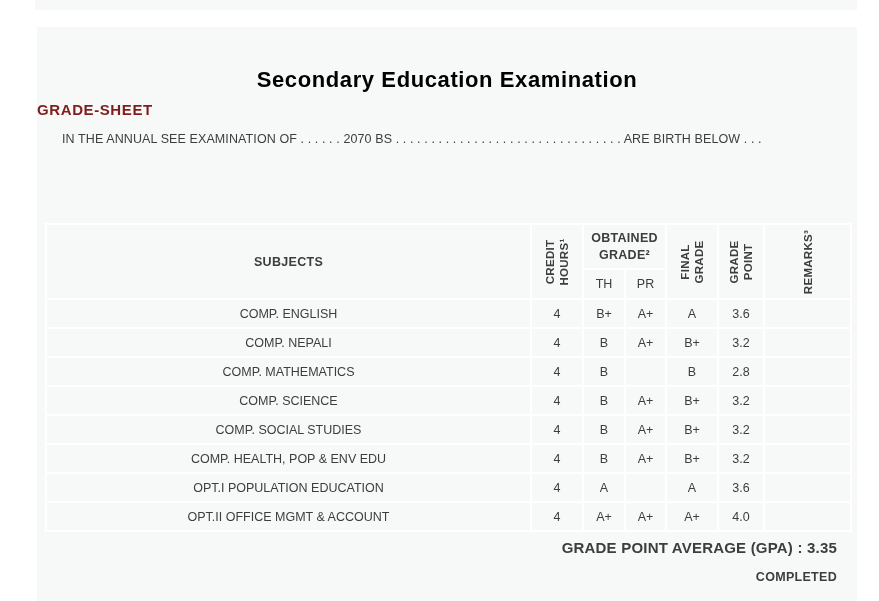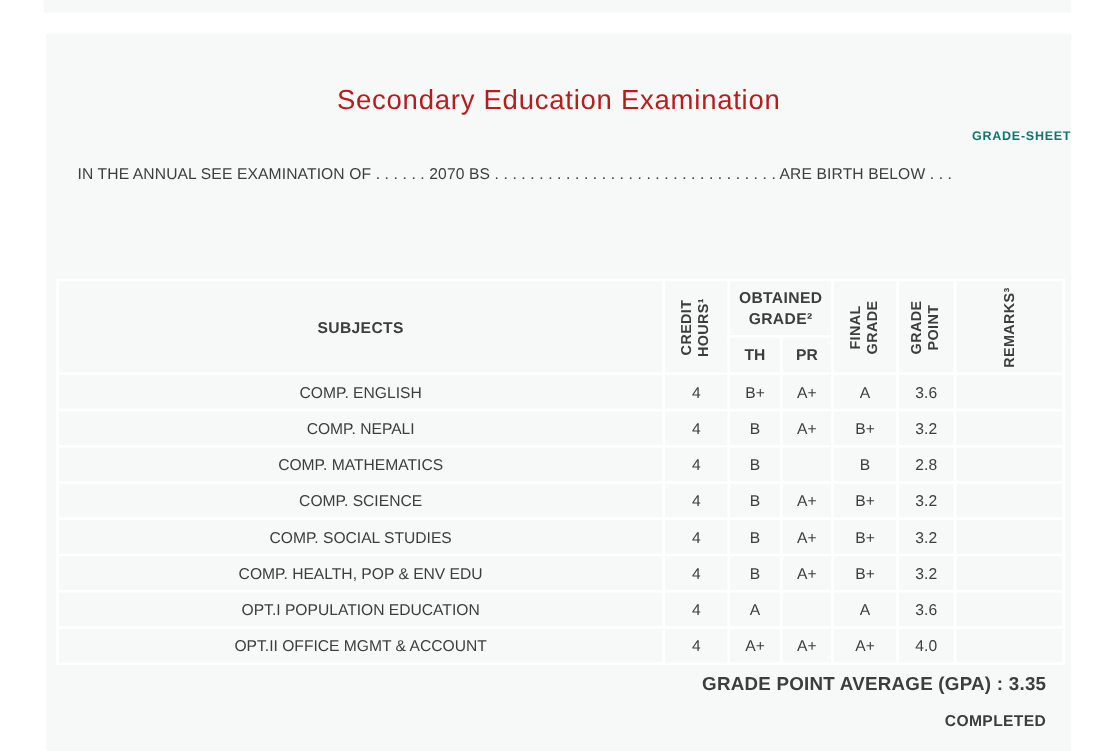--- a/index.html
+++ b/index.html
@@ -12,26 +12,26 @@
     position: absolute; left: 35px; top: 0; width: 822px; height: 10px;
     background: #f7f8f8;
   }
   .card {
     position: absolute; left: 37px; top: 27px; width: 820px; height: 574px;
     background: #f7f8f8;
   }
   .title {
     position: absolute; top: 40px; left: 0; width: 100%;
     text-align: center; font-size: 22px; line-height: 26px;
-    color: #b91c1c; letter-spacing: 0.6px; font-weight: 400;
+    color: #000000; letter-spacing: 0.6px; font-weight: 700;
   }
   .subtitle {
     position: absolute; top: 75px; left: 0; width: 100%;
-    text-align: right; font-size: 10px; line-height: 16px;
-    font-weight: 700; letter-spacing: 0.6px; color: #0f766e;
+    text-align: left; font-size: 15px; line-height: 16px;
+    font-weight: 700; letter-spacing: 0.6px; color: #7f1d1d;
   }
   .info { position: absolute; top: 98px; left: 25px; width: 716px; }
   .info-line {
     height: 28px; line-height: 28px; font-size: 12.5px;
     white-space: pre; overflow: hidden; letter-spacing: 0.1px;
   }
   table.grades {
     position: absolute; top: 196px; left: 8px; width: 805px;
     border-collapse: collapse; table-layout: fixed;
   }
@@ -43,21 +43,21 @@
   thead tr.head-sub  { height: 30px; }
   tbody tr { height: 29px; }
   th.subjects {
     text-align: left; padding-left: 13px; font-size: 12px;
     font-weight: 700; letter-spacing: 0.3px;
   }
   th.obtained {
     font-size: 12px; font-weight: 700; letter-spacing: 0.3px;
     white-space: pre-line; line-height: 1.3; vertical-align: middle;
   }
-  th.subhead { font-size: 12px; font-weight: 700; }
+  th.subhead { font-size: 12px; font-weight: 400; }
   th.vert { vertical-align: middle; }
   .rot-wrap { position: relative; width: 100%; height: 71px; }
   .rot {
     position: absolute; left: 50%; top: 50%;
     transform: translate(-50%, -50%) rotate(-90deg);
     white-space: pre-line; text-align: center; line-height: 1.25;
     font-size: 11.5px; font-weight: 700; letter-spacing: 0.3px;
   }
   td.subject { text-align: left; padding-left: 13px; margin-top: 16px; }
   .gpa-line {

